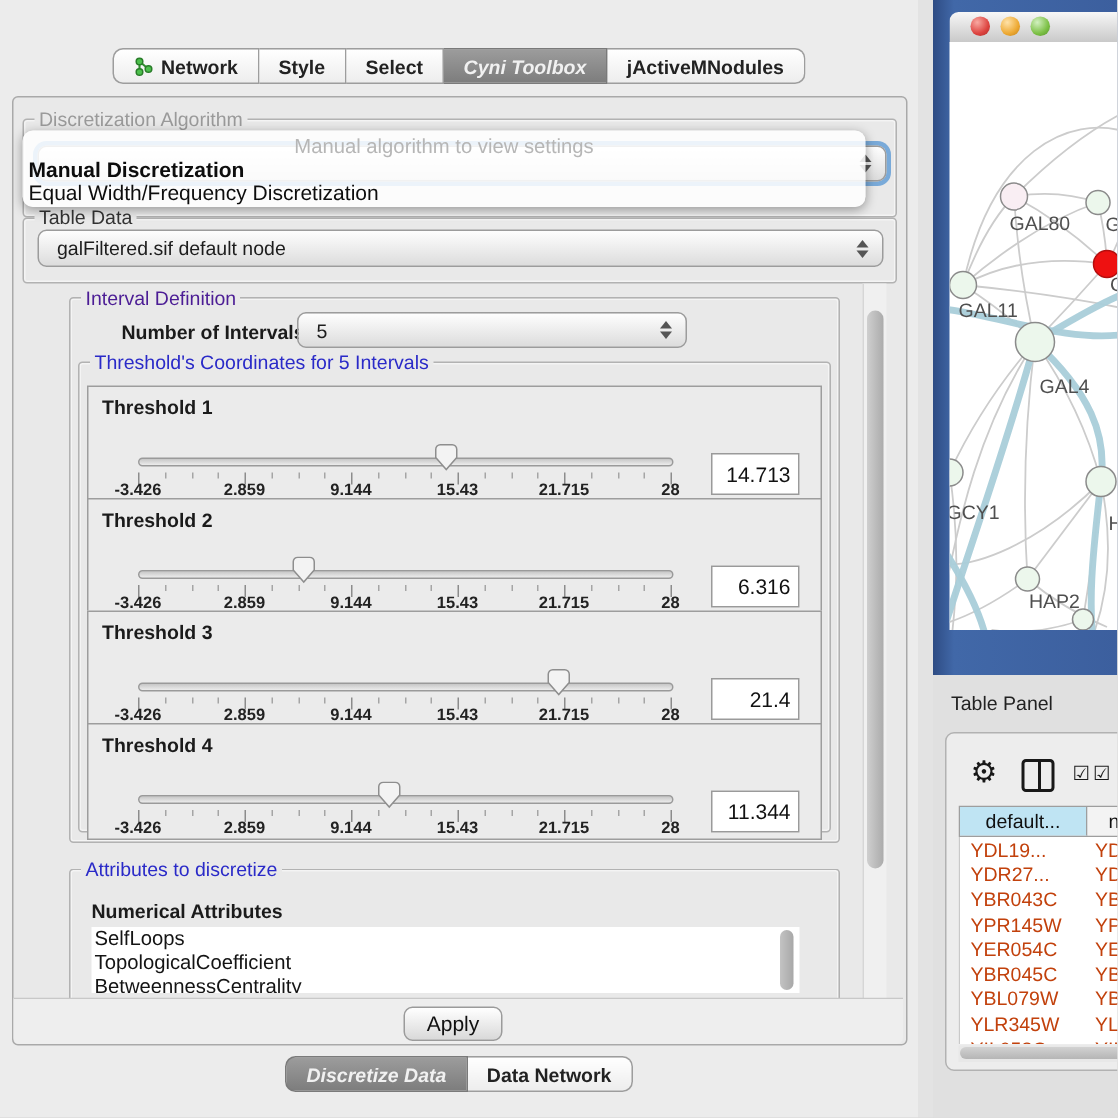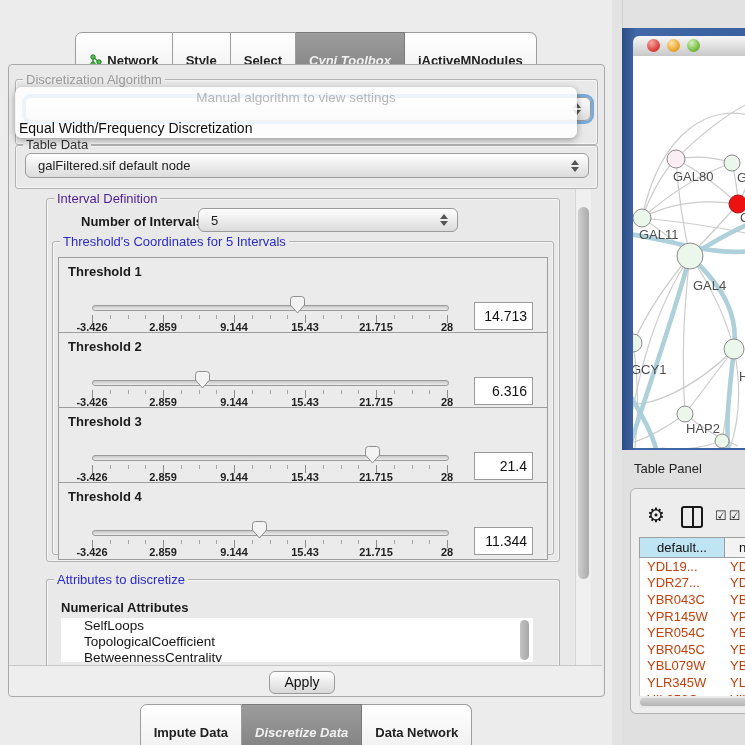--- a/index.html
+++ b/index.html
@@ -11,21 +11,21 @@
   
   .left-panel{left:0;top:0;width:612px;height:745px;background:#ececec;border-right:1px solid #c2c2c2;}
   .cp-titlebar{left:0;top:0;width:612px;height:28px;background:linear-gradient(#f2f2f2,#e4e4e4);border-bottom:1px solid #cfcfcf;}
   .cp-title{left:10px;top:6px;font-size:13px;color:#1c1c1c;}
   .float-icon{left:483px;top:8px;width:10px;height:10px;border:2px solid #1a1a1a;border-radius:2px;}
   .close-icon{left:501px;top:4px;font-size:14px;font-weight:bold;color:#111;cursor:pointer;}
 
   .tabbar{display:flex;justify-content:center;align-items:flex-start;}
   .tabbar-top{left:0;top:32px;width:612px;height:26px;}
   .tabbar-bottom{left:0;top:704px;width:612px;height:24px;}
-  .seg{height:22px;display:flex;align-items:center;gap:5px;padding:16px 13px;
+  .seg{height:22px;display:flex;align-items:center;gap:5px;padding:0 13px;
        background:linear-gradient(#ffffff,#ededed);border:1px solid #9d9d9d;border-left:none;
        font-size:13px;font-weight:bold;color:#222;cursor:pointer;}
   .seg:first-child{border-left:1px solid #9d9d9d;border-radius:7px 0 0 7px;}
   .seg:last-child{border-radius:0 7px 7px 0;}
   .seg.active{background:linear-gradient(#9c9c9c,#7d7d7d);color:#f1f1f1;border-color:#7a7a7a;font-style:italic;}
 
   .main-panel{left:8px;top:64px;width:595px;height:631px;background:#e9e9e9;
               border:1px solid #a9a9a9;border-radius:4px;}
   .group{position:absolute;border:1px solid #b2b2b2;border-radius:3px;box-shadow:inset 0 0 0 1px #f4f4f4;}
   .group-label{position:absolute;font-size:13px;background:#e9e9e9;padding:0 3px;white-space:nowrap;}
@@ -52,33 +52,33 @@
   .thr-track{position:absolute;left:33px;top:47px;width:355px;height:4px;border:1px solid #9a9a9a;
              border-radius:3px;background:linear-gradient(#c7c7c7,#ececec);}
   .tick{position:absolute;width:1px;background:#8c8c8c;}
   .scale-lbl{position:absolute;top:63px;width:52px;text-align:center;font-size:11px;font-weight:bold;color:#222;}
   .thr-thumb{position:absolute;top:38px;cursor:pointer;}
   .thr-value{position:absolute;left:415px;top:44px;width:52px;height:26px;background:#fff;
              border:1px solid #9a9a9a;font-size:14px;color:#111;text-align:right;
              padding-right:5px;line-height:26px;}
 
   .attr-list{position:absolute;left:52px;top:553px;width:472px;height:44px;background:#fff;overflow:hidden;}
-  .attr-item{height:16px;line-height:16px;padding-left:23px;font-size:13.5px;color:#141414;cursor:pointer;}
+  .attr-item{height:16px;line-height:16px;padding-left:2px;font-size:13.5px;color:#141414;cursor:pointer;}
   .mini-thumb{position:absolute;width:9px;border-radius:5px;background:linear-gradient(90deg,#c3c3c3,#a8a8a8);}
 
   .vscroll{left:566px;top:124px;width:15px;height:477px;background:#f0f0f0;border-left:1px solid #d6d6d6;}
   .vscroll-thumb{left:2px;top:18px;width:11px;height:372px;border-radius:6px;background:linear-gradient(90deg,#cfcfcf,#ababab);}
 
   .apply-row{left:0px;top:600px;width:593px;height:30px;border-top:1px solid #c8c8c8;background:#eeeeee;border-radius:0 0 4px 4px;}
   .mac-btn{position:absolute;background:linear-gradient(#ffffff,#d9d9d9);border:1px solid #9b9b9b;
            border-radius:6px;font-size:14px;color:#111;text-align:center;cursor:pointer;}
 
   
   .splitter{left:612px;top:0;width:10px;height:745px;background:#e3e3e3;border-right:1px solid #d0d0d0;}
-  .net-window{left:622px;top:0;width:123px;height:450px;background:linear-gradient(90deg,#2e4c84,#4168a8 14px,#3c5f9e);margin-top:28px;}
+  .net-window{left:622px;top:0;width:123px;height:450px;background:linear-gradient(90deg,#2e4c84,#4168a8 14px,#3c5f9e);}
   .net-titlebar{left:11px;top:8px;width:112px;height:20px;background:linear-gradient(#f7f7f7,#c9c9c9);
                 border-bottom:1px solid #979797;border-radius:6px 0 0 0;}
   .light{position:absolute;top:3px;width:13px;height:13px;border-radius:50%;}
   .net-canvas{left:11px;top:28px;width:112px;height:392px;background:#fff;overflow:hidden;}
 
   .table-panel-bg{left:622px;top:450px;width:123px;height:295px;background:#e0e0e0;}
   .tp-title{left:12px;top:11px;font-size:13px;color:#222;}
   .tp-card{left:8px;top:38px;width:130px;height:224px;background:#ededed;border:1px solid #b2b2b2;border-radius:6px 0 0 6px;}
   .gear{position:absolute;left:16px;top:16px;font-size:20px;line-height:20px;color:#181818;cursor:pointer;}
   .colsplit{position:absolute;left:50px;top:17px;width:18px;height:18px;border:2px solid #181818;border-radius:3px;cursor:pointer;}
@@ -133,20 +133,21 @@
     <div class="abs main-panel">
 
       <div class="group" style="left:6px;top:14px;width:581px;height:64px;"></div>
       <div class="group-label lbl-dim" style="left:14px;top:7px;">Discretization Algorithm</div>
       <div class="combo focus-ring" style="left:16px;top:32px;width:552px;height:22px;">
         <span class="spin"></span>
       </div>
 
       <div class="abs popup">
         <div class="popup-header">Manual algorithm to view settings</div>
+        <div class="popup-item" style="top:18px;font-weight:bold;">Manual Discretization</div>
         <div class="popup-item" style="top:33px;">Equal Width/Frequency Discretization</div>
       </div>
 
       <div class="group" style="left:6px;top:80px;width:581px;height:42px;"></div>
       <div class="group-label" style="left:14px;top:72px;color:#333;">Table Data</div>
       <div class="combo" style="left:16px;top:88px;width:550px;height:23px;">
         <span>galFiltered.sif default node</span>
         <span class="spin"></span>
       </div>
 
@@ -315,23 +316,20 @@
 
       <div class="abs vscroll">
         <div class="abs vscroll-thumb"></div>
       </div>
 
       <div class="abs apply-row"></div>
       <div class="mac-btn" style="left:260px;top:606px;width:64px;height:21px;line-height:21px;">Apply</div>
     </div>
 
     <div class="abs tabbar tabbar-bottom" id="tabbar-bottom">
-        <div class="seg">
-          <span>Impute Data</span>
-        </div>
         <div class="seg active">
           <span>Discretize Data</span>
         </div>
         <div class="seg">
           <span>Data Network</span>
         </div>
       </div>
   </div>
 
   <div class="abs splitter"></div>

